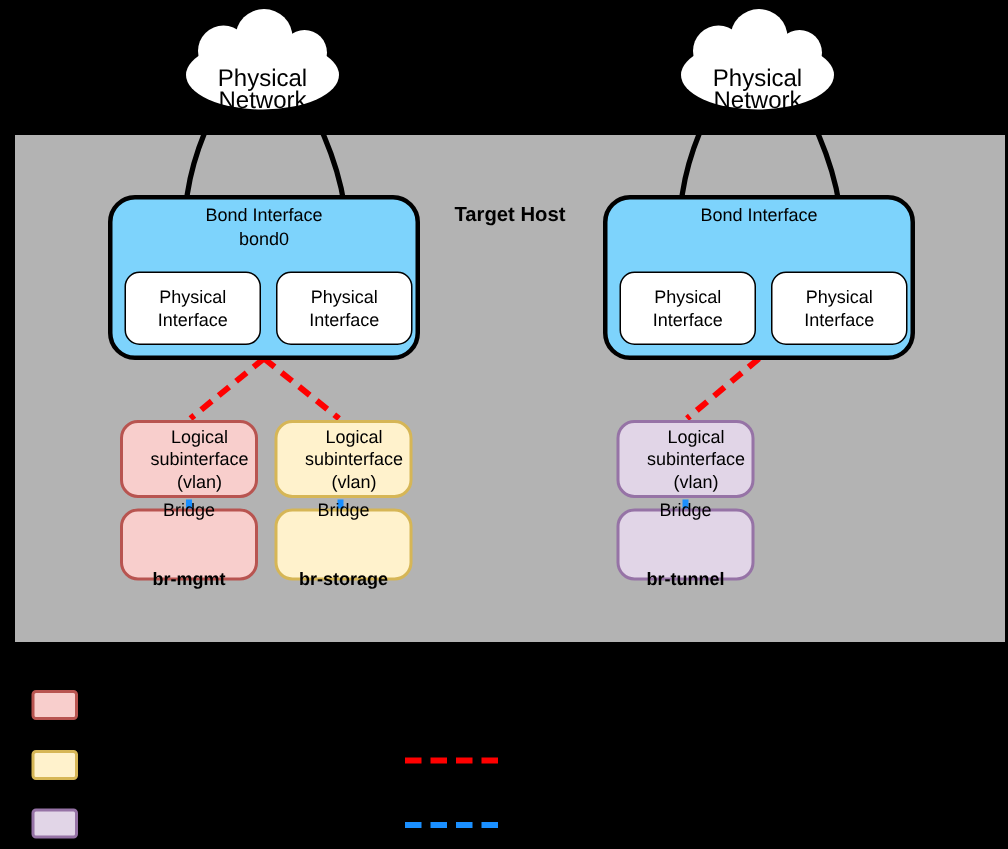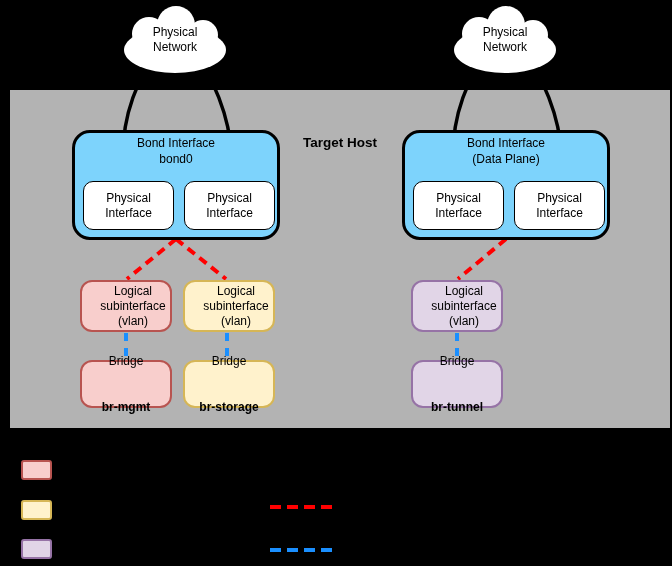--- a/index.html
+++ b/index.html
@@ -15,22 +15,22 @@
   }
   .host-title{
     position:absolute;left:0;top:13px;width:100%;text-align:center;
     font-size:13.5px;font-weight:bold;margin-top:32px;
   }
   
   .cloud-wrap{position:absolute;width:110px;height:72px;top:5px;}
   .cloud-wrap svg{position:absolute;left:0;top:0;}
   .cloud-label{
     position:absolute;left:0;top:0;width:110px;height:70px;
-    display:flex;align-items:center;justify-content:center;text-align:center;
-    font-size:12px;line-height:15px;
+    display:flex;align-items:flex-end;justify-content:center;text-align:center;
+    font-size:16px;line-height:15px;
   }
   .cloud-label span{display:block;width:68px;}
   
   .bond{
     position:absolute;top:130px;width:208px;height:110px;background:#7dd3fc;
     border:3px solid #000;border-radius:18px;box-sizing:border-box;
   }
   .bond-title{
     position:absolute;left:0;top:2px;width:100%;text-align:center;
     font-size:12px;line-height:16px;
@@ -44,21 +44,21 @@
   }
   .phys span{display:block;width:58px;}
   .phys.p1{left:8px;} .phys.p2{left:109px;}
   
   .node{
     position:absolute;border-radius:12px;box-sizing:border-box;
     display:flex;flex-direction:column;align-items:center;justify-content:center;
     text-align:center;font-size:12px;line-height:15px;
   }
   .vlan{top:280px;width:92px;height:52px;align-items:flex-end;}
-  .bridge{top:360px;width:92px;height:48px;}
+  .bridge{top:339px;width:92px;height:48px;}
   .vlan span{display:block;width:74px;}
   .bridge .bname{font-weight:bold;margin-top:31px;}
   .box-pink{background:#f8cecc;border:2px solid #b85450;}
   .box-yellow{background:#fff2cc;border:2px solid #d6b656;}
   .box-purple{background:#e1d5e7;border:2px solid #9673a6;}
   
   .swatch{position:absolute;left:21px;width:31px;height:20px;border-radius:3px;box-sizing:border-box;}
   
   .overlay{position:absolute;left:0;top:0;pointer-events:none;}
 </style>
@@ -127,21 +127,20 @@
         <span>Physical Interface</span>
       </div>
     <div class="phys p2">
         <span>Physical Interface</span>
       </div>
   </div>
 
   <div class="bond" style="left:402px;">
     <div class="bond-title">
       <span style="display:block">Bond Interface</span>
-      <span style="display:block">(Data Plane)</span>
     </div>
     <div class="phys p1">
         <span>Physical Interface</span>
       </div>
     <div class="phys p2">
         <span>Physical Interface</span>
       </div>
   </div>
 
   <div class="node vlan box-pink" style="left:80px;">

